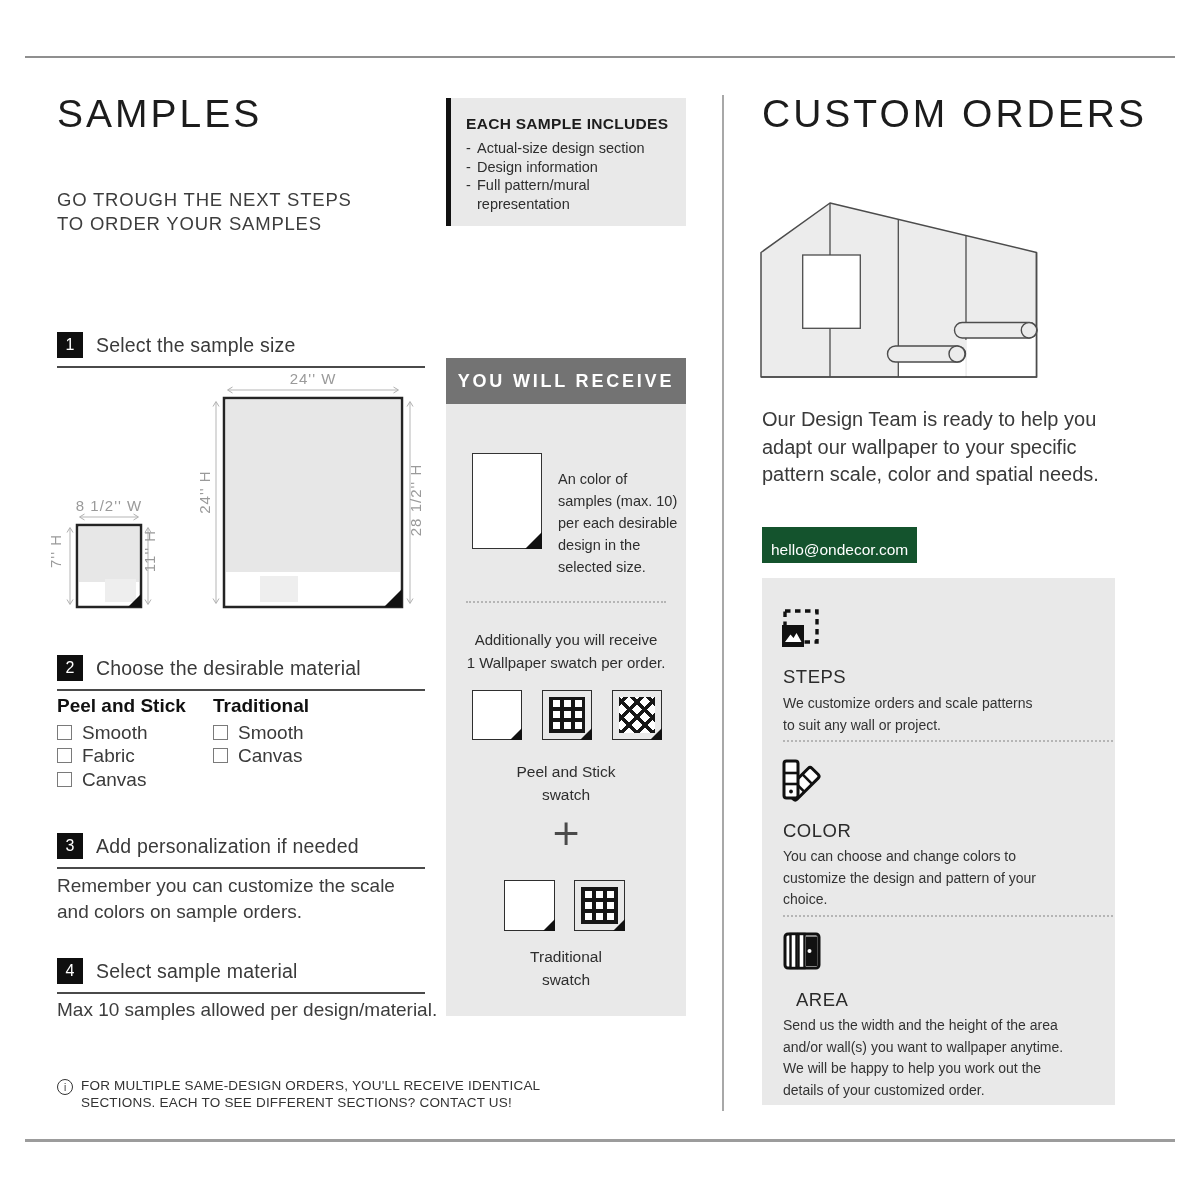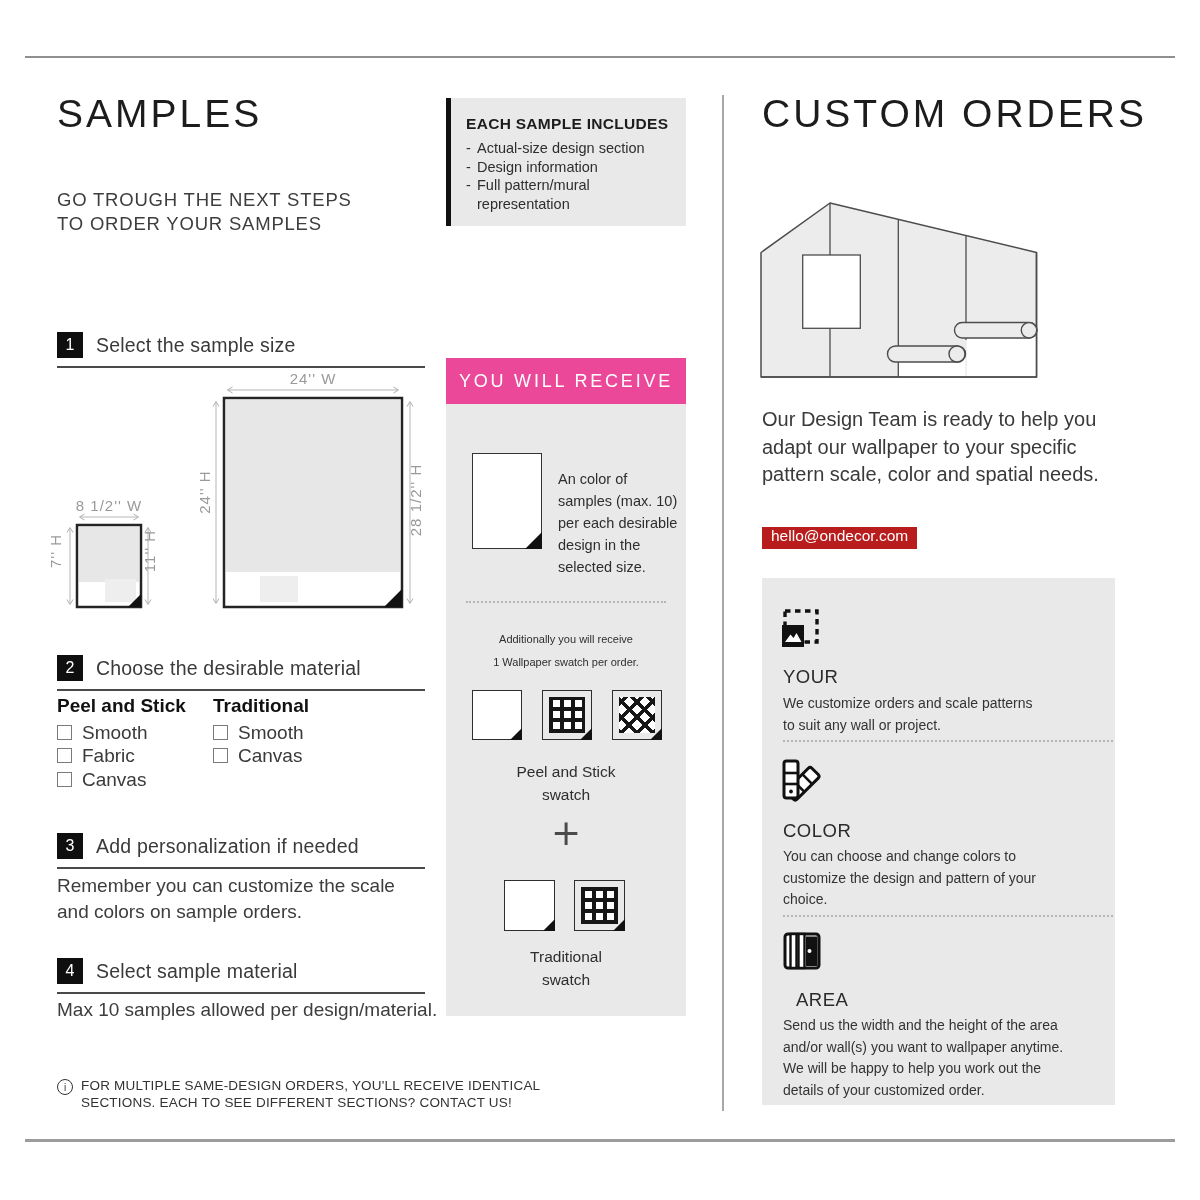--- a/index.html
+++ b/index.html
@@ -11,44 +11,44 @@
   .intro{font-size:18.5px;letter-spacing:.8px;color:#3d3d3d;line-height:23.5px;}
   .step{display:flex;align-items:center;gap:13px;width:368px;border-bottom:2px solid #4a4a4a;padding-bottom:8px;}
   .stepnum{width:26px;height:26px;background:#0f0f0f;color:#fff;display:flex;align-items:center;justify-content:center;
            font-size:16px;flex:none;}
   .steplabel{font-size:19.5px;color:#3a3a3a;letter-spacing:.2px;white-space:nowrap;}
   .note{font-size:19px;color:#3d3d3d;line-height:26px;}
   .mat-col{line-height:23.5px;font-size:19px;color:#3a3a3a;}
   .mat-title{font-weight:700;color:#111;font-size:19px;margin-bottom:3px;}
   .cb{display:inline-block;width:13px;height:13px;border:1.5px solid #7a7a7a;margin-right:10px;vertical-align:-1px;background:#fff;}
   .gray-panel{background:#e9e9e9;}
-  .banner{background:#ec4899;color:#fff;display:flex;align-items:center;justify-content:center;
-          font-size:18px;letter-spacing:2.8px;}
+  .banner{background:#737373;color:#fff;display:flex;align-items:center;justify-content:center;
+          font-size:18px;letter-spacing:2.8px;font-weight:bold;}
   .sheet{background:#fff;border:1.5px solid #333;box-sizing:border-box;}
   .fold::after{content:"";position:absolute;right:-1px;bottom:-1px;width:0;height:0;
                border-style:solid;border-width:0 0 12px 12px;border-color:transparent transparent #111 transparent;}
   .fold-lg::after{border-width:0 0 17px 17px;}
   .swatch{width:50px;height:50px;background:#fff;border:1.5px solid #2e2e2e;box-sizing:border-box;position:absolute;padding:6px;}
   .pat-grid{background-image:repeating-linear-gradient(90deg,#161616 0 4px,transparent 4px 11px),
                              repeating-linear-gradient(0deg,#161616 0 4px,transparent 4px 11px);
             background-origin:content-box;background-clip:content-box;}
   .pat-cross{background-image:repeating-linear-gradient(45deg,#161616 0 3.5px,transparent 3.5px 11px),
                               repeating-linear-gradient(-45deg,#161616 0 3.5px,transparent 3.5px 11px);
              background-origin:content-box;background-clip:content-box;}
   .dotted{border-top:2px dotted #b5b5b5;height:0;}
-  .midtext{font-size:11px;line-height:23px;color:#2e2e2e;text-align:center;}
+  .midtext{font-size:15px;line-height:23px;color:#2e2e2e;text-align:center;}
   .sheettext{font-size:14.5px;line-height:22px;color:#2e2e2e;}
   .plus{font-size:36px;color:#4a4a4a;font-weight:400;font-family:"DejaVu Sans",sans-serif;}
   .includes-title{font-size:15.5px;font-weight:600;color:#1c1c1c;letter-spacing:.3px;}
   .includes-item{position:relative;padding-left:11px;font-size:14.5px;line-height:18.7px;color:#2e2e2e;width:200px;}
   .includes-item::before{content:"-";position:absolute;left:0;top:0;}
   .r-intro{font-size:20px;line-height:27.5px;color:#3a3a3a;}
   .chat-label{font-size:15.5px;letter-spacing:.4px;color:#1f1f1f;display:inline-block;
               border-bottom:2px solid #2e2e2e;padding-bottom:5px;width:227px;}
-  .email-box{background:#b91c1c;color:#fff;font-size:15.5px;padding:0 9px 4px 9px;display:inline-block;}
+  .email-box{background:#14532d;color:#fff;font-size:15.5px;padding:14px 9px 4px 9px;display:inline-block;}
   .feature-title{font-size:18.5px;color:#2b2b2b;letter-spacing:.5px;}
   .feature-body{font-size:14px;line-height:21.5px;color:#333;}
   .footnote{font-size:13.5px;letter-spacing:.2px;color:#333;line-height:16.5px;}
   .info-i{display:inline-flex;width:14px;height:14px;border:1.5px solid #333;border-radius:50%;
           align-items:center;justify-content:center;font-size:10px;color:#333;flex:none;margin-top:1px;}
   svg text{font-family:"Liberation Sans",sans-serif;}
 </style>
 </head>
 <body>
 
@@ -220,21 +220,21 @@
     <span class="email-box">hello@ondecor.com</span>
   </div>
 
   <div class="abs gray-panel" style="left:762px;top:578px;width:353px;height:527px;">
 
     <svg style="position:absolute;left:20px;top:30px;" width="40" height="42" viewBox="0 0 40 42">
       <rect x="3" y="3" width="32" height="31" fill="none" stroke="#111" stroke-width="3.4" stroke-dasharray="5.5 4.5"></rect>
       <rect x="0" y="17" width="22" height="22" fill="#111"></rect>
       <path d="M3,34 L8.5,26.5 L11.5,30 L14.5,25 L19.5,34 Z" fill="#fff"></path>
     </svg>
-    <div class="feature-title" style="position:absolute;left:21px;top:88px;">YOUR</div>
+    <div class="feature-title" style="position:absolute;left:21px;top:88px;">STEPS</div>
     <div class="feature-body" style="position:absolute;left:21px;top:115px;">
       <div>We customize orders and scale patterns</div>
       <div>to suit any wall or project.</div>
     </div>
     <div class="dotted" style="position:absolute;left:21px;top:162px;width:330px;"></div>
 
     <svg style="position:absolute;left:19px;top:180px;" width="46" height="46" viewBox="0 0 46 46">
       <g transform="rotate(45 10 36)">
         <rect x="4" y="3" width="14" height="35" rx="2.5" fill="#fff" stroke="#111" stroke-width="3"></rect>
         <line x1="4" y1="14" x2="18" y2="14" stroke="#111" stroke-width="2.6"></line>

